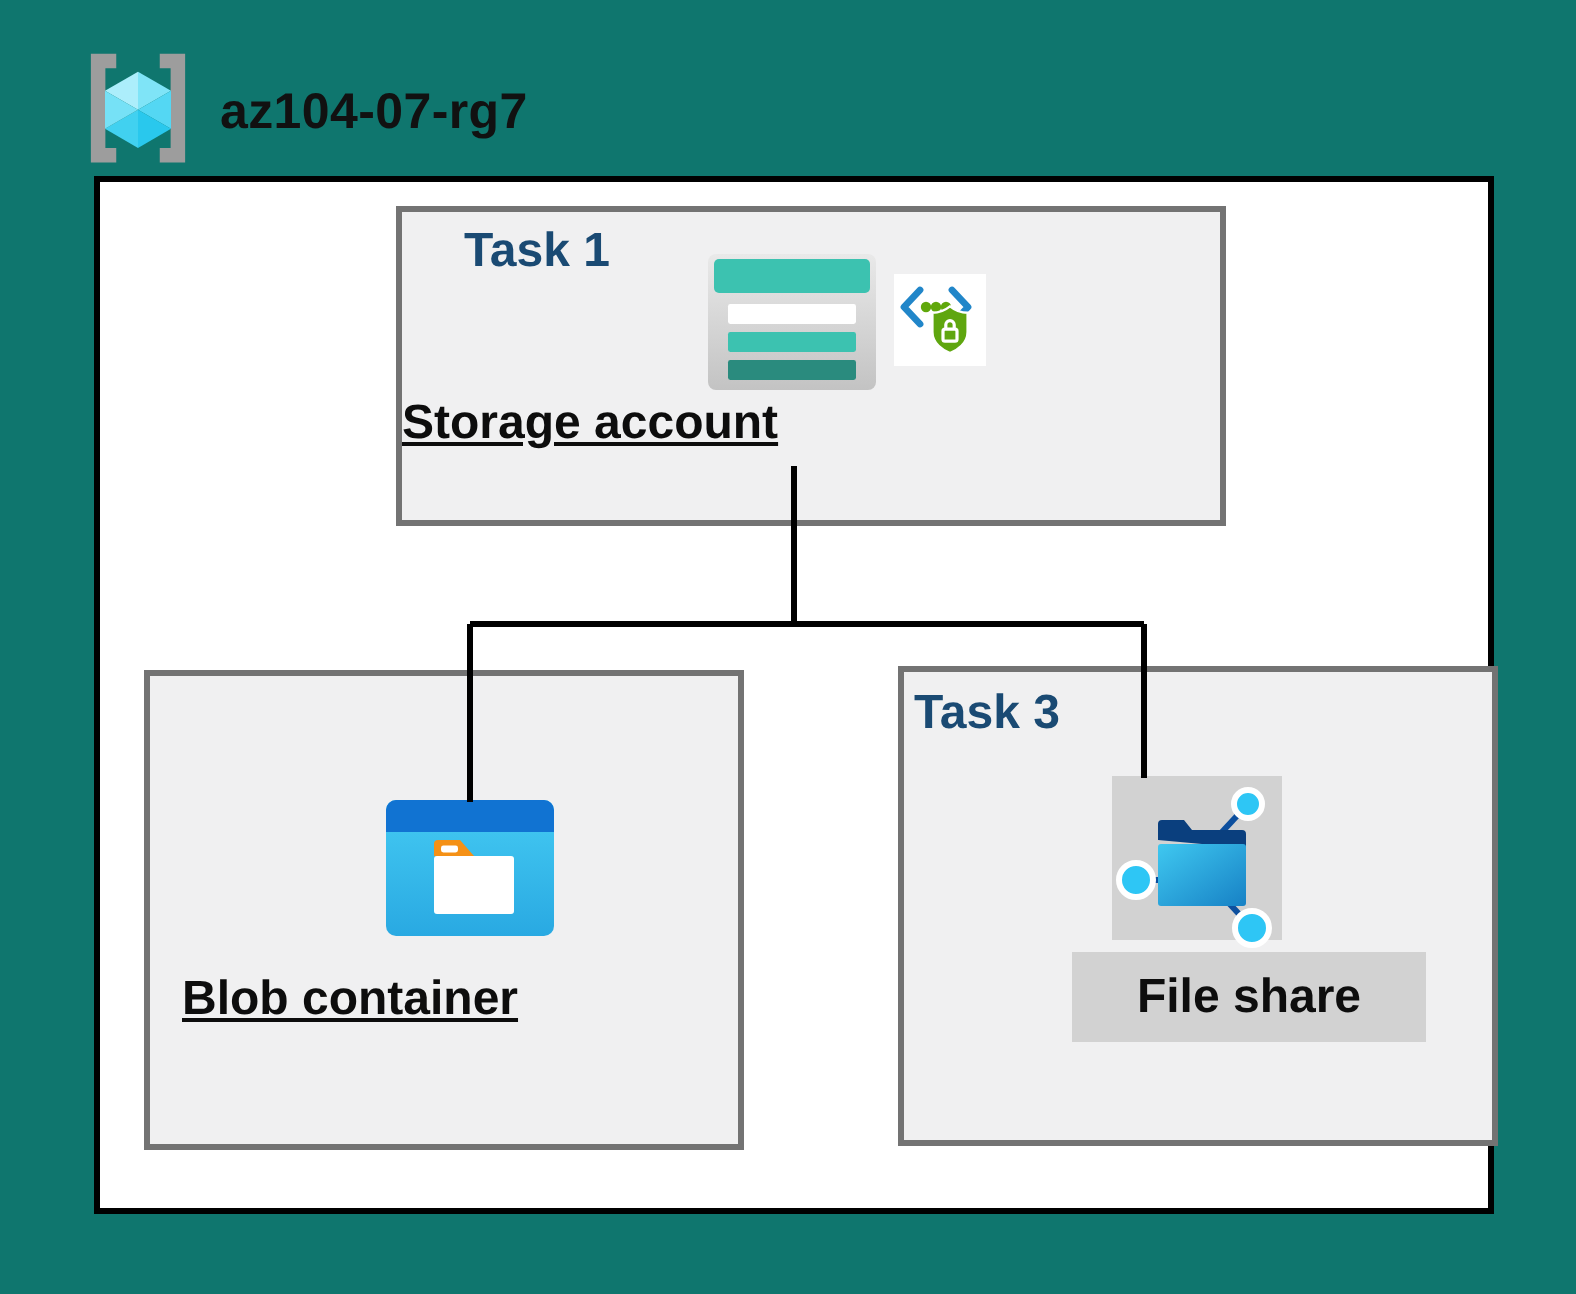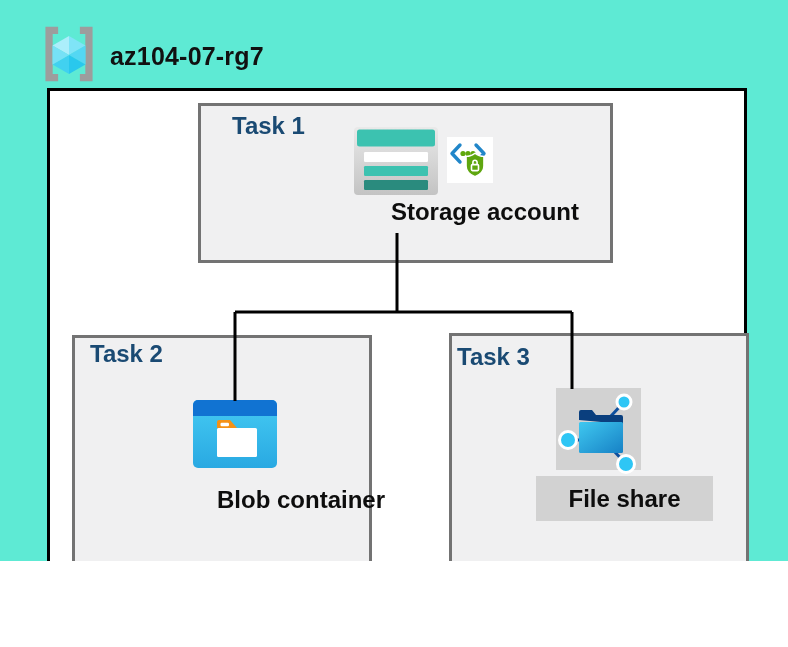--- a/index.html
+++ b/index.html
@@ -1,35 +1,35 @@
 <!DOCTYPE html>
 <html><head>
 <meta charset="utf-8">
 <style>
   html,body { margin:0; padding:0; background:#ffffff; font-family:"Liberation Sans", sans-serif; }
-  .canvas { position:relative; width:788px; height:561px; background:#5eead4; overflow:hidden; }
+  .canvas { position:relative; width:788px; height:647px; background:#0f766e; overflow:hidden; }
 
   
   .rg-header { position:absolute; left:0; top:0; width:788px; height:88px; }
   .rg-icon { position:absolute; left:40px; top:24px; width:58px; height:60px; }
   .rg-title { position:absolute; left:110px; top:42px; font-size:25px; font-weight:700; color:#111111; letter-spacing:0.2px; }
 
   
   .outer-box { position:absolute; left:47px; top:88px; width:700px; height:519px; border:3px solid #000000; box-sizing:border-box; background:#ffffff; }
   .task-box { position:absolute; border:3px solid #737373; box-sizing:border-box; background:#f0f0f1; }
   .task-1 { left:198px; top:103px; width:415px; height:160px; }
   .task-2 { left:72px;  top:335px; width:300px; height:240px; }
   .task-3 { left:423px; top:333px; width:300px; height:240px;margin-left:26px; }
 
   .task-label { position:absolute; font-size:24px; font-weight:700; color:#1a4a73; white-space:nowrap; }
   .t1-label { left:31px; top:6px; }
   .t2-label { left:15px; top:2px; }
   .t3-label { left:5px;  top:7px; }
 
-  .res-label { position:absolute; font-size:24px; font-weight:700; color:#0d0d0d; text-align:right; white-space:nowrap; }
+  .res-label { position:absolute; font-size:24px; font-weight:700; color:#0d0d0d; text-align:left; white-space:nowrap;text-decoration:underline; }
   .t1-res { left:0; top:92px; width:378px; }
   .t2-res { left:16px; top:148px; width:294px; }
 
   .storage-svg { position:absolute; left:153px; top:21px; width:84px; height:68px; }
   .sas-svg     { position:absolute; left:246px; top:31px; width:46px; height:46px; }
   .blob-svg    { position:absolute; left:118px; top:62px; width:84px; height:68px; }
 
   .fs-gray-square { position:absolute; left:104px; top:52px; width:85px; height:82px; background:#d2d2d2; }
   .fs-svg { position:absolute; left:0; top:0; width:85px; height:82px; overflow:visible; }
   .fs-label-rect { position:absolute; left:84px; top:140px; width:177px; height:45px; background:#d2d2d2; }
@@ -86,21 +86,20 @@
       <circle cx="26" cy="16.5" r="2.6" fill="#60a80b"></circle>
       <path d="M28 16.2 c3.2 2.6 6.6 3.2 8.8 3.2 v9.6 c0 5.8-5.3 9.2-8.8 10.6 c-3.5-1.4-8.8-4.8-8.8-10.6 v-9.6 c2.2 0 5.6-0.6 8.8-3.2 z" fill="#5fa60f" stroke="#ffffff" stroke-width="1.2"></path>
       <rect x="24.5" y="27.6" width="7" height="6" rx="1" fill="none" stroke="#ffffff" stroke-width="1.6"></rect>
       <path d="M25.9 27.6 v-2.2 a2.1 2.1 0 0 1 4.2 0 v2.2" fill="none" stroke="#ffffff" stroke-width="1.6"></path>
     </svg>
 
     <div class="res-label t1-res">Storage account</div>
   </div>
 
   <div class="task-box task-2">
-    <div class="task-label t2-label">Task 2</div>
 
     <svg class="blob-svg" viewBox="0 0 84 68">
       <defs>
         <linearGradient id="bb" x1="0" y1="0" x2="0" y2="1">
           <stop offset="0" stop-color="#45cbf3"></stop>
             <stop offset="1" stop-color="#29a9e2"></stop>
         </linearGradient>
       </defs>
       <rect width="84" height="68" rx="5" fill="url(#bb)"></rect>
       <path d="M0 16 V5 a5 5 0 0 1 5-5 h74 a5 5 0 0 1 5 5 v11 z" fill="#1173d2"></path>

